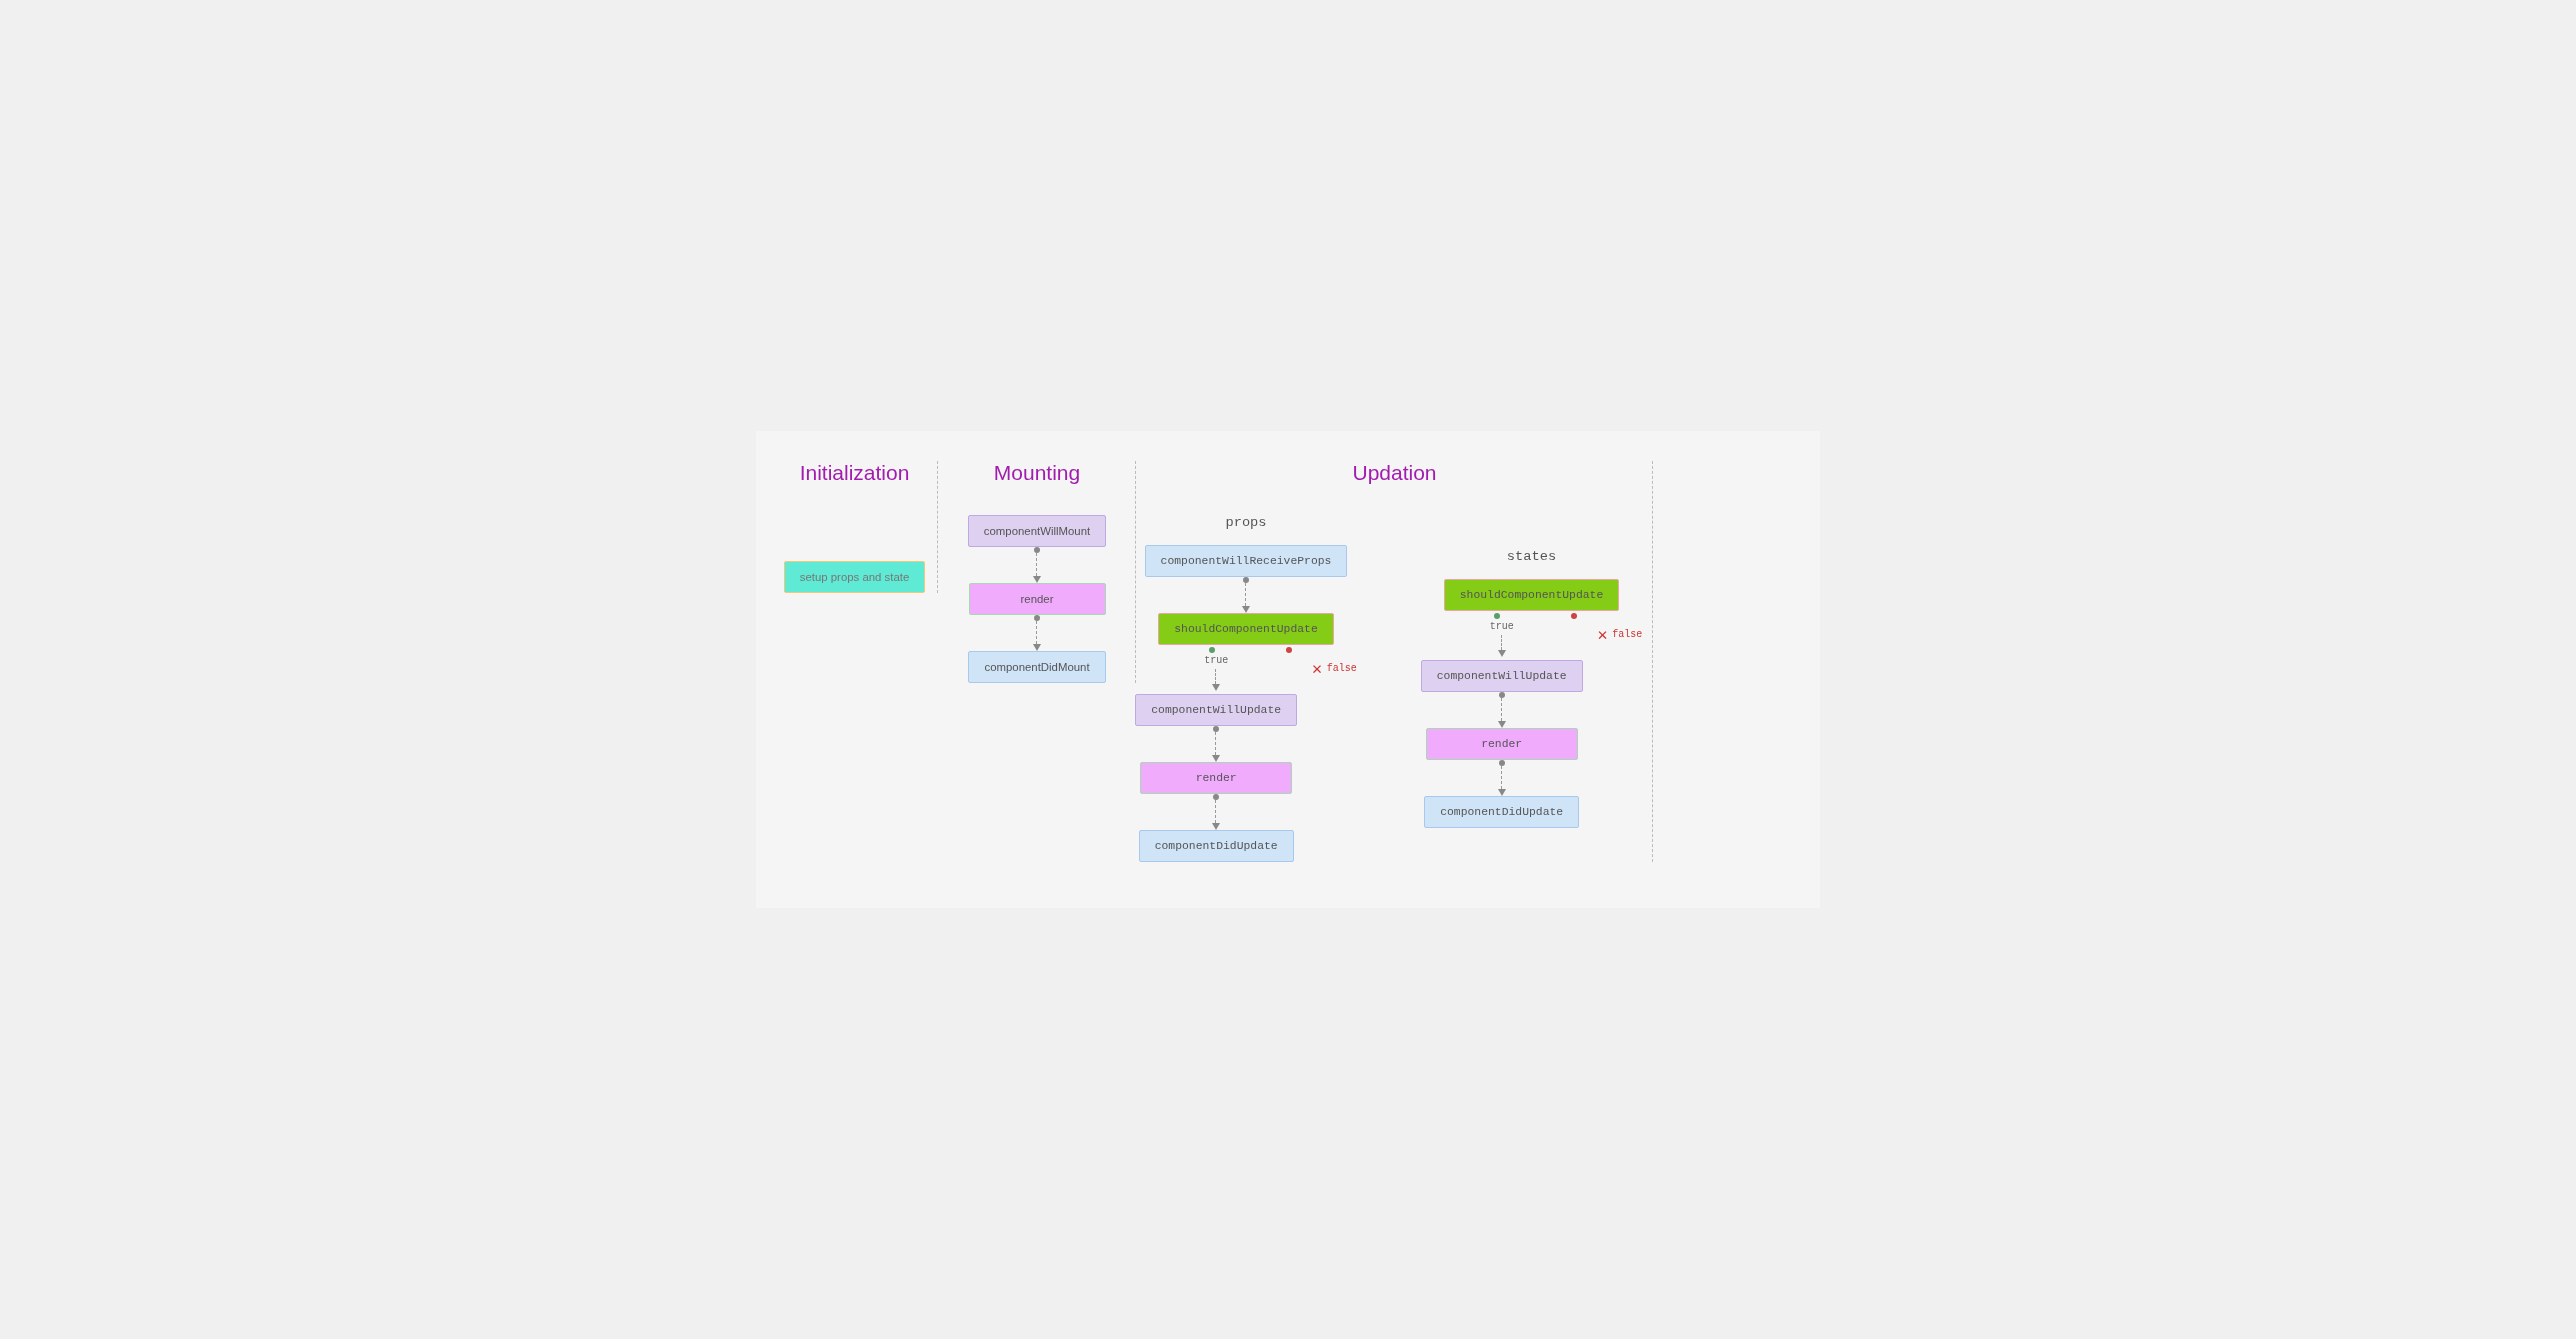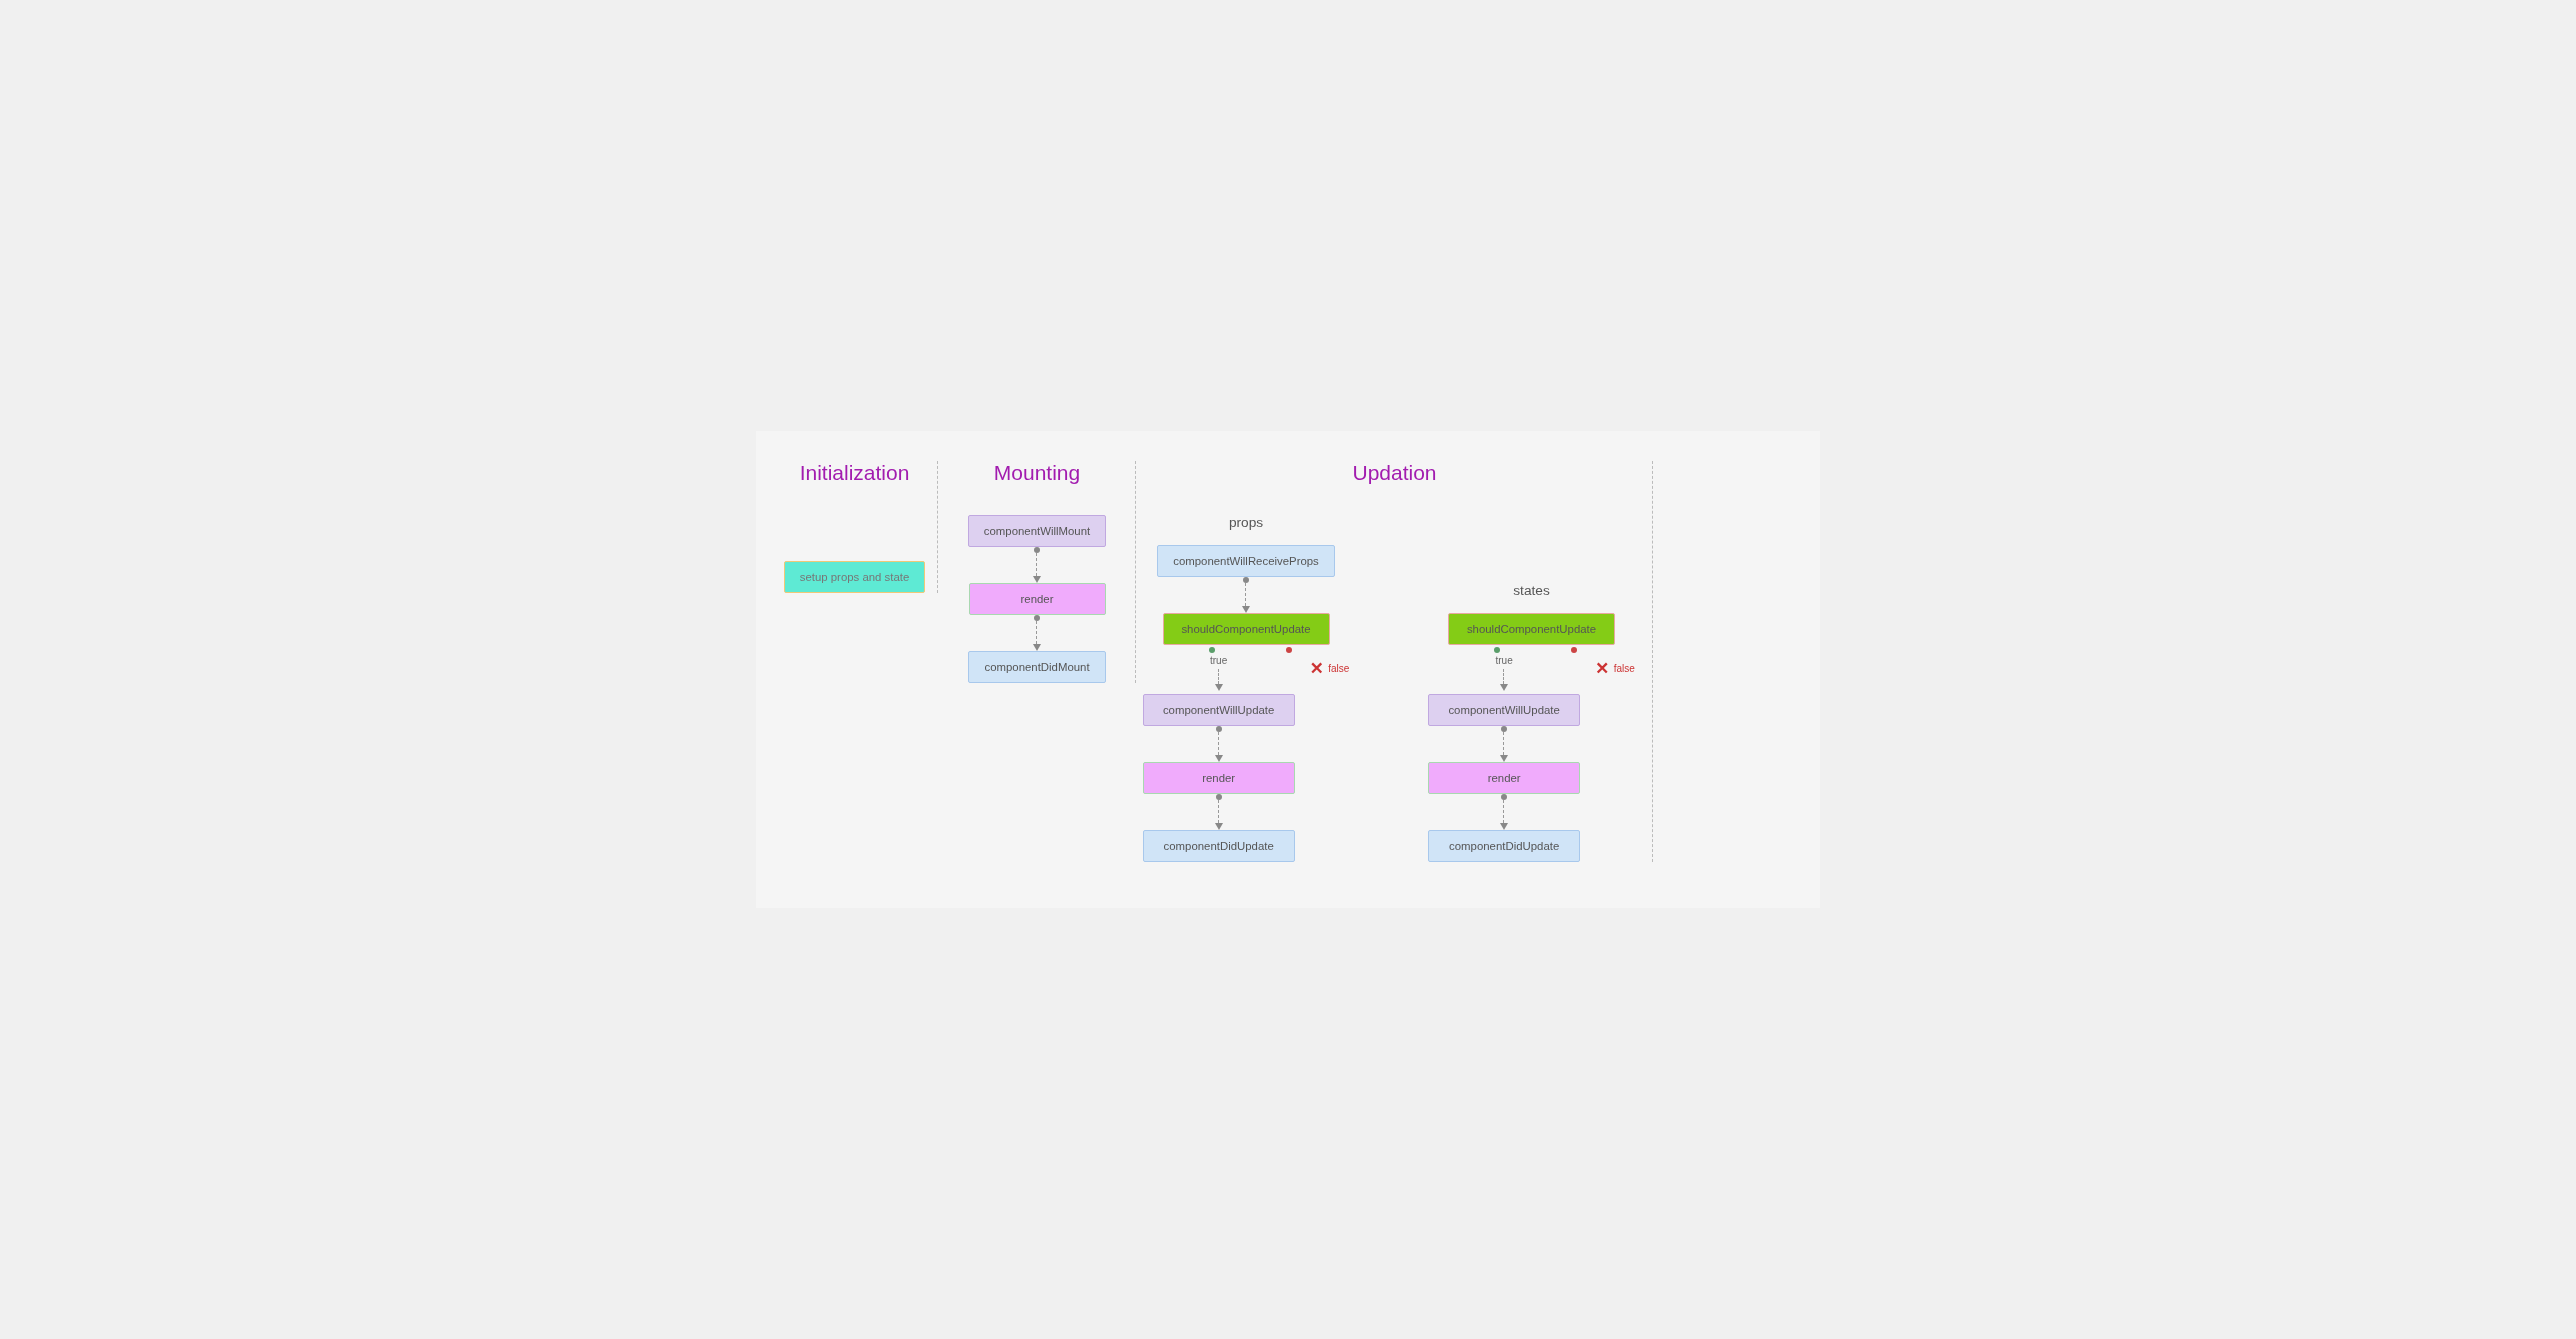--- a/index.html
+++ b/index.html
@@ -122,23 +122,24 @@
       flex-direction: column;
       align-items: center;
       width: 100%;
     }
 
     
     .updation-inner {
       display: flex;
       flex-direction: row;
       gap: 61px;
-      align-items: flex-end;
+      align-items: center;
       justify-content: center;
       width: 100%;
+      font-family: Liberation Mono, monospace;
     }
     .updation-sub-title {
       font-size: 13.7px;
       color: #555;
       margin-bottom: 15px;
       text-align: center;
     }
     .updation-col {
       display: flex;
       flex-direction: column;

